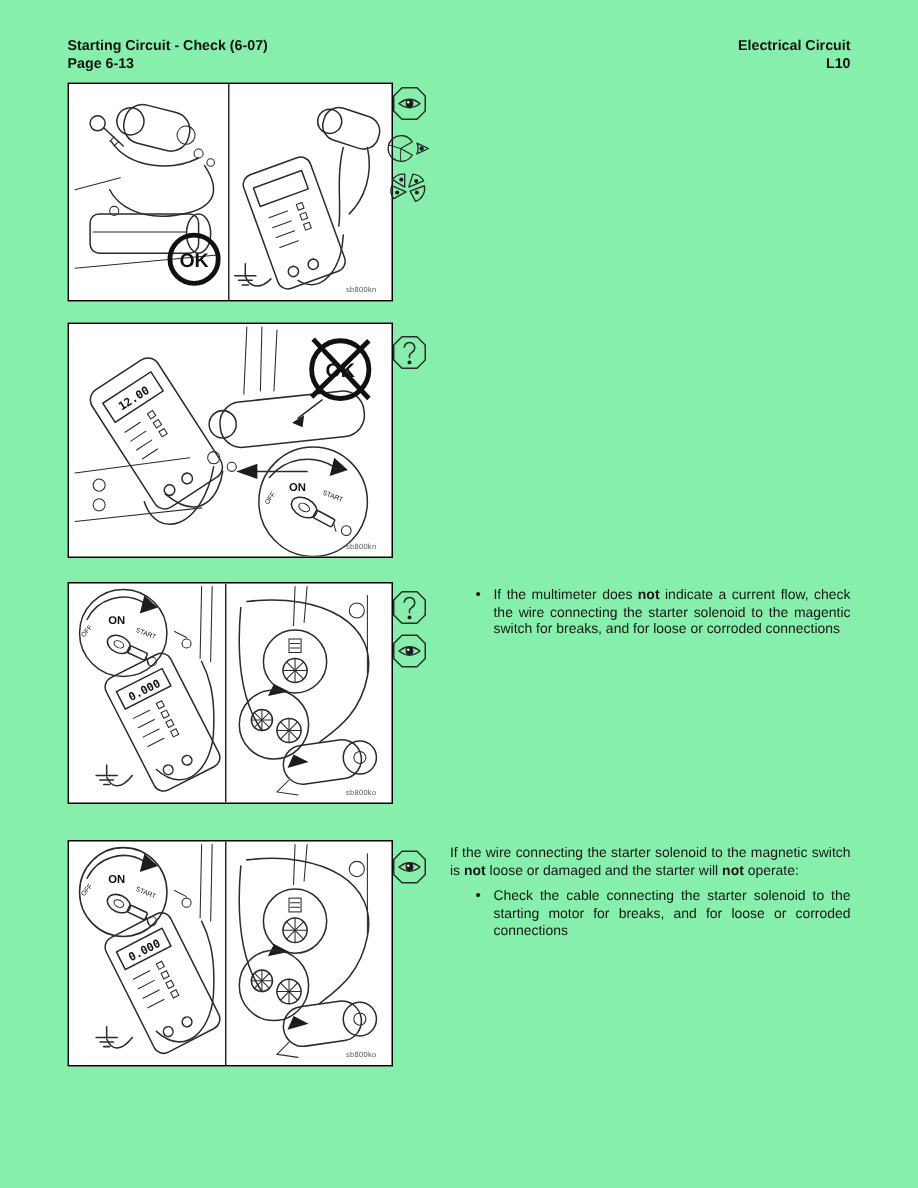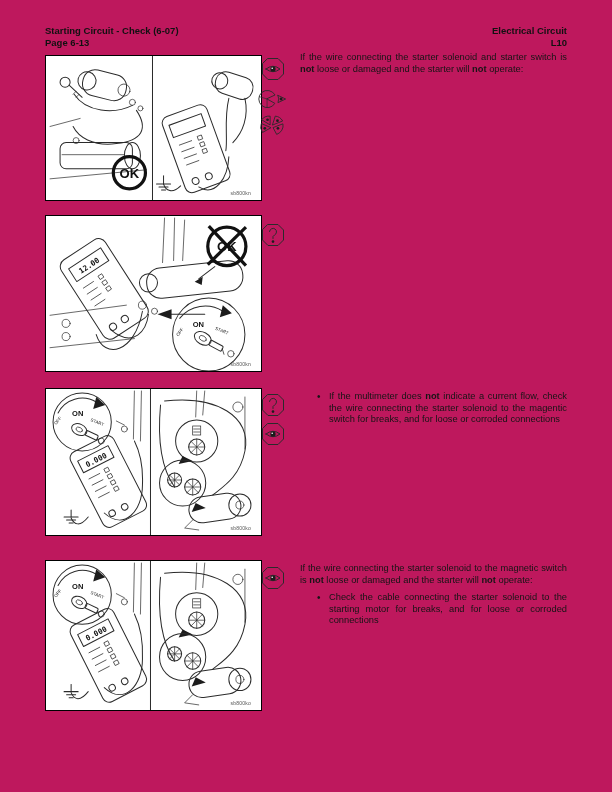--- a/index.html
+++ b/index.html
@@ -1,16 +1,16 @@
 <!DOCTYPE html>
 <html><head>
 <meta charset="utf-8">
 <style>
   html,body{margin:0;padding:0;background:#fff;}
-  .page{position:relative;width:612px;height:792px;background:#be185d;overflow:hidden;
+  .page{position:relative;width:612px;height:792px;background:#86efac;overflow:hidden;
         font-family:"Liberation Sans",sans-serif;color:#111;}
   
   .hdr{position:absolute;top:25px;font-size:9.5px;font-weight:bold;line-height:11.5px;}
   .hdr.left{left:45px;text-align:left;}
   .hdr.right{right:45px;text-align:right;}
   
   .fig{position:absolute;left:45px;width:217px;border:1.6px solid #000;background:#fff;box-sizing:border-box;}
   #fig1{top:55px;height:146px;}
   #fig2{top:215px;height:157px;}
   #fig3{top:388px;height:148px;}
@@ -298,21 +298,20 @@
       <circle cx="11.2" cy="11.2" r=".8" fill="#fff"></circle>
   </svg>
   <svg class="picon" style="top:566px" viewBox="0 0 24 24">
     <polygon class="ln" points="7,1.5 17,1.5 22.5,7 22.5,17 17,22.5 7,22.5 1.5,17 1.5,7"></polygon>
     <path class="ln" d="M5,12 Q12,6.5 19,12 Q12,17.5 5,12 Z"></path>
     <circle class="fillb" cx="12" cy="12" r="2.6"></circle>
       <circle cx="11.2" cy="11.2" r=".8" fill="#fff"></circle>
   </svg>
 
   <div class="txt" id="txt1">
-    <p class="intro"><span>If the wire connecting the starter solenoid and starter switch is </span><b>not</b><span> loose or damaged and the starter will </span><b>not</b><span> operate:</span></p>
   </div>
 
 
   <div class="txt" id="txt4">
     <p class="intro"><span>If the wire connecting the starter solenoid to the magnetic switch is </span><b>not</b><span> loose or damaged and the starter will </span><b>not</b><span> operate:</span></p>
     <div class="bullet"><span>Check the cable connecting the starter solenoid to the starting motor for breaks, and for loose or cor­roded connections</span></div>
   </div>
 
   <div class="txt" id="txt3">
     <div class="bullet"><span>If the multimeter does </span><b>not</b><span> indicate a current flow, check the wire connecting the starter solenoid to the magentic switch for breaks, and for loose or cor­roded connections</span></div>

